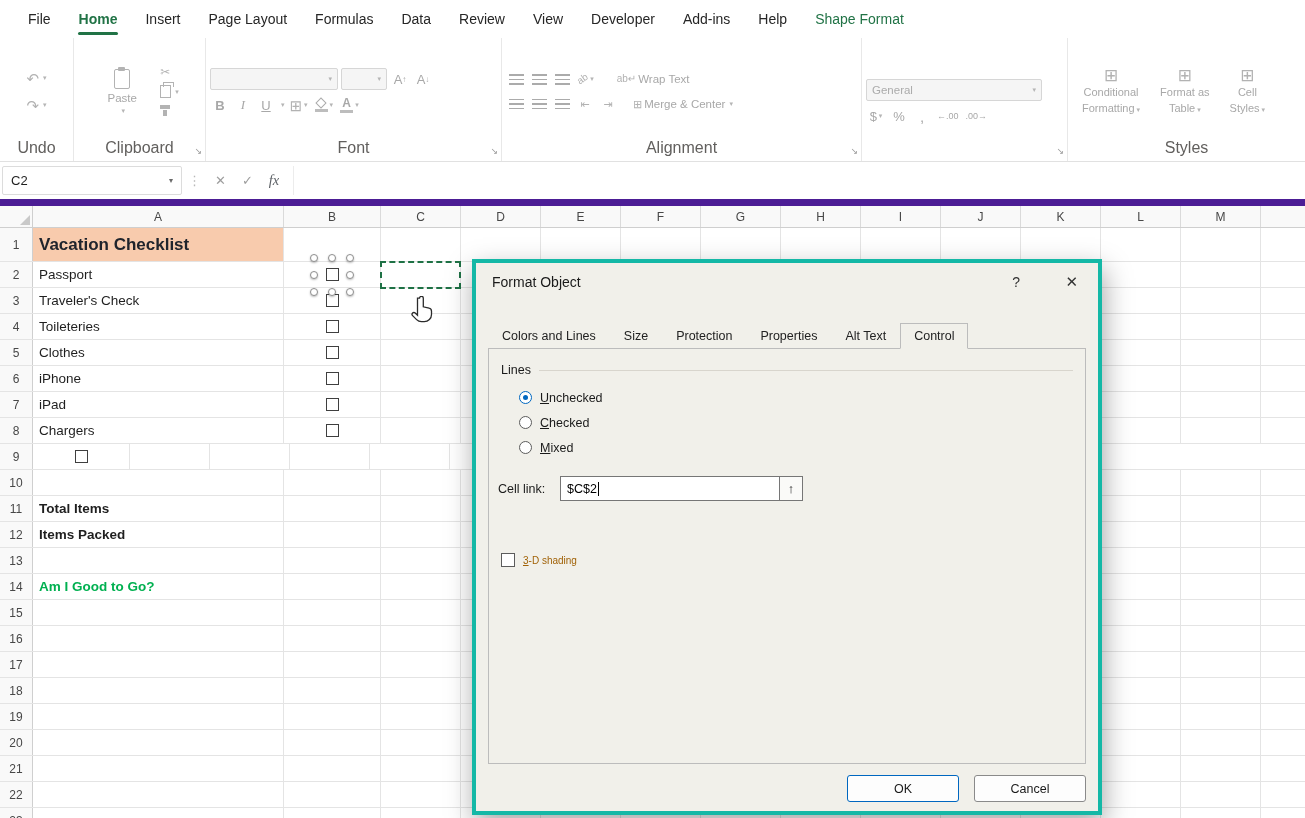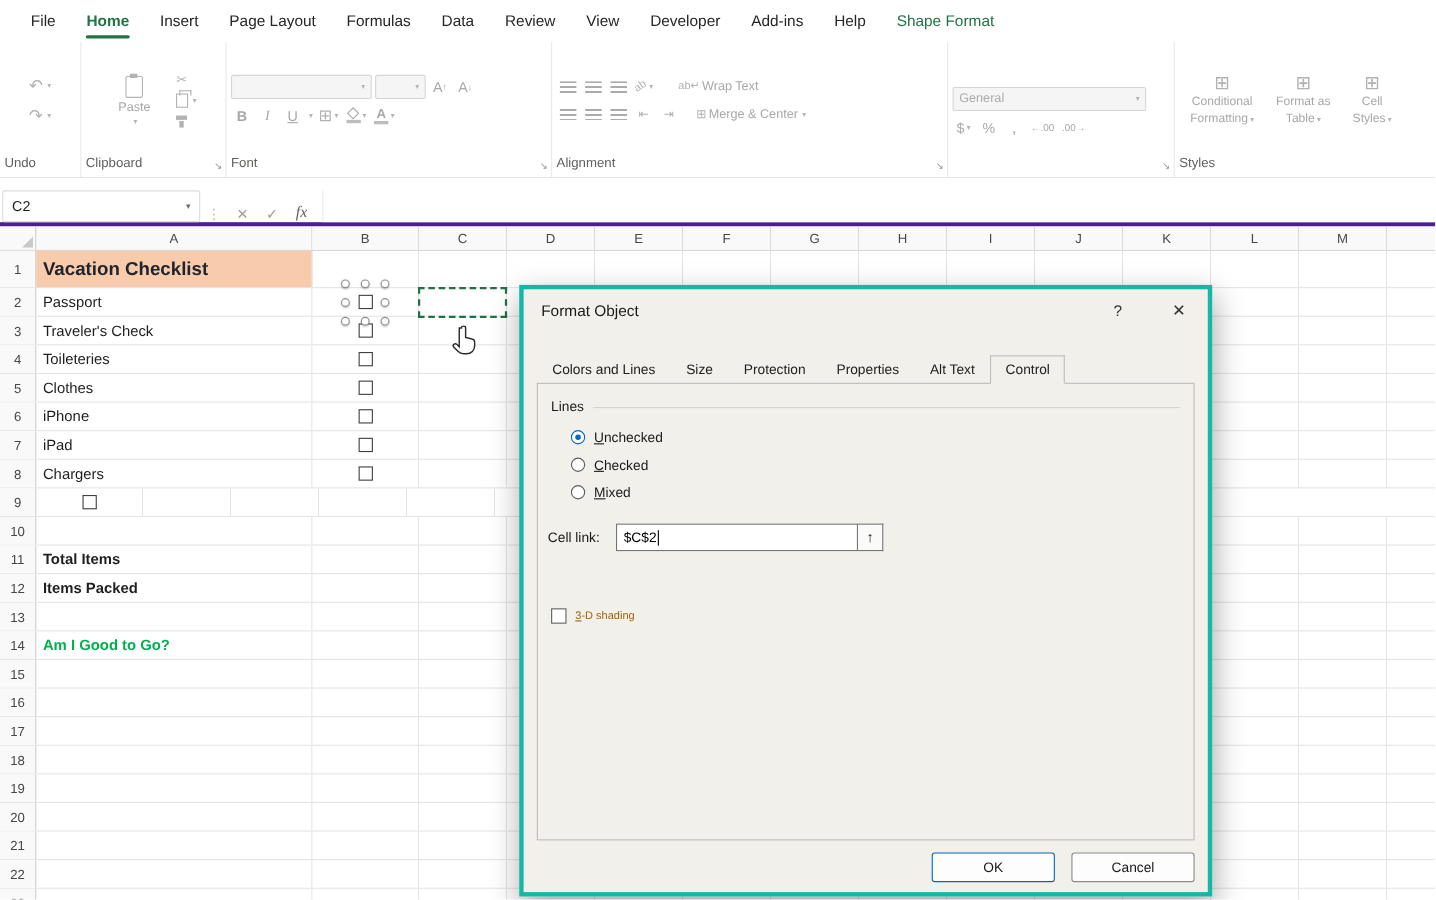--- a/index.html
+++ b/index.html
@@ -12,21 +12,21 @@
   .mtab{padding:0 14px;font-size:14px;color:#262626;height:38px;line-height:38px;position:relative;white-space:nowrap}
   .mtab.active{color:#217346;font-weight:bold}
   .mtab.active::after{content:"";position:absolute;left:13px;right:13px;bottom:3px;height:3px;background:#217346;border-radius:2px}
   .mtab.ctx{color:#217346}
 
   
   .ribbon{display:flex;height:124px;border-bottom:1px solid #e1e1e1;background:#fff}
   .rgroup{position:relative;display:flex;flex-direction:column;border-right:1px solid #e8e8e8;padding:6px 4px 0}
   .rg-body{flex:1;display:flex}
   .col-center{flex-direction:column;align-items:center;justify-content:center;gap:8px}
-  .rg-label{height:22px;line-height:18px;font-size:12px;color:#615f5d}
+  .rg-label{height:22px;line-height:18px;text-align:center;font-size:16px;color:#615f5d}
   .launcher{position:absolute;right:3px;bottom:5px;font-size:9px;color:#9a9a9a}
   .gtxt{color:#a8a8a8;font-size:11.5px;white-space:nowrap}
   .gicon{color:#b2b2b2;font-size:15px;line-height:1}
   .chev{color:#b5b5b5;font-size:7px;margin-left:2px}
   .mini{display:flex;align-items:center;gap:2px;padding:2px 4px}
   .fbtn{display:inline-flex;align-items:center;justify-content:center;min-width:20px;height:20px;color:#a8a8a8;font-size:13px;padding:0 2px}
   .combo{display:inline-flex;align-items:center;justify-content:space-between;height:22px;background:#f5f5f5;border:1px solid #d6d6d6;border-radius:2px;padding:0 5px;color:#ababab;font-size:11.5px}
   .rrow{display:flex;align-items:center;gap:3px}
   .font-body{flex-direction:column;justify-content:center;gap:5px}
   .clip-ico{width:16px;height:20px;border:1.5px solid #b3b3b3;border-radius:2px;position:relative;background:#fff}
@@ -40,21 +40,21 @@
   .bars{display:inline-block;width:15px;height:11px;background:repeating-linear-gradient(to bottom,#ababab 0 1.5px,transparent 1.5px 4.5px)}
   .bkt{display:inline-flex;flex-direction:column;align-items:center;gap:1px}
   .bkt i{width:8px;height:8px;border:1.2px solid #ababab;transform:rotate(45deg)}
   .cbar{width:13px;height:3px;background:#bdbdbd;margin-top:1px}
   .fclr{display:inline-flex;flex-direction:column;align-items:center;line-height:1;color:#a8a8a8;font-size:12px;font-weight:bold}
   .bigbtn{display:flex;flex-direction:column;align-items:center;justify-content:center;gap:2px;padding:0 10px;color:#a8a8a8;font-size:11px;line-height:1.25;text-align:center}
   .bigbtn .gicon{font-size:17px}
   .dec{font-size:9px;color:#a8a8a8;letter-spacing:0}
 
   
-  .formula-bar{height:44px;display:flex;align-items:flex-end;border-bottom:4px solid #4c1d95;background:#fff}
+  .formula-bar{height:44px;display:flex;align-items:center;border-bottom:7px solid #4c1d95;background:#fff}
   .name-box{width:180px;height:29px;margin-left:2px;border:1px solid #dcdcdc;border-radius:2px;display:flex;align-items:center;justify-content:space-between;padding:0 8px;font-size:13px;color:#1f1f1f}
   .name-box .chev{font-size:8px;color:#6a6a6a}
   .fdots{color:#b8b8b8;font-size:13px;margin:0 6px}
   .fxb{color:#9d9d9d;font-size:13px;margin:0 8px}
   .fx{font-family:"Liberation Serif",serif;font-style:italic;color:#5f6368;font-size:14.5px}
   .formula-input{flex:1;height:29px;background:#fff;border-left:1px solid #ececec;margin-left:6px}
 
   
   .grid-area{position:relative;height:612px;overflow:hidden;background:#fff}
   .hdr-row{display:flex;height:22px;background:#f9f9f9;border-bottom:1px solid #cfcfcf}

